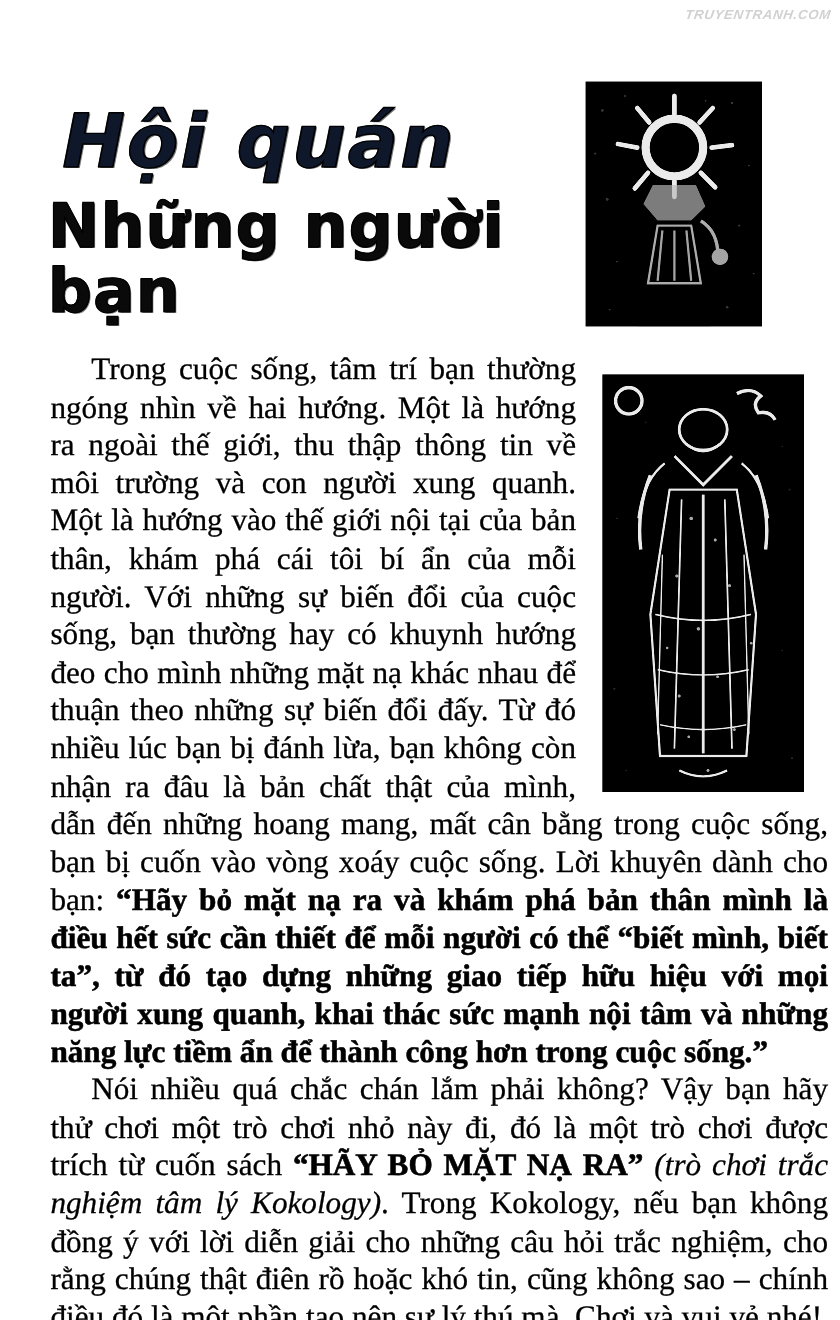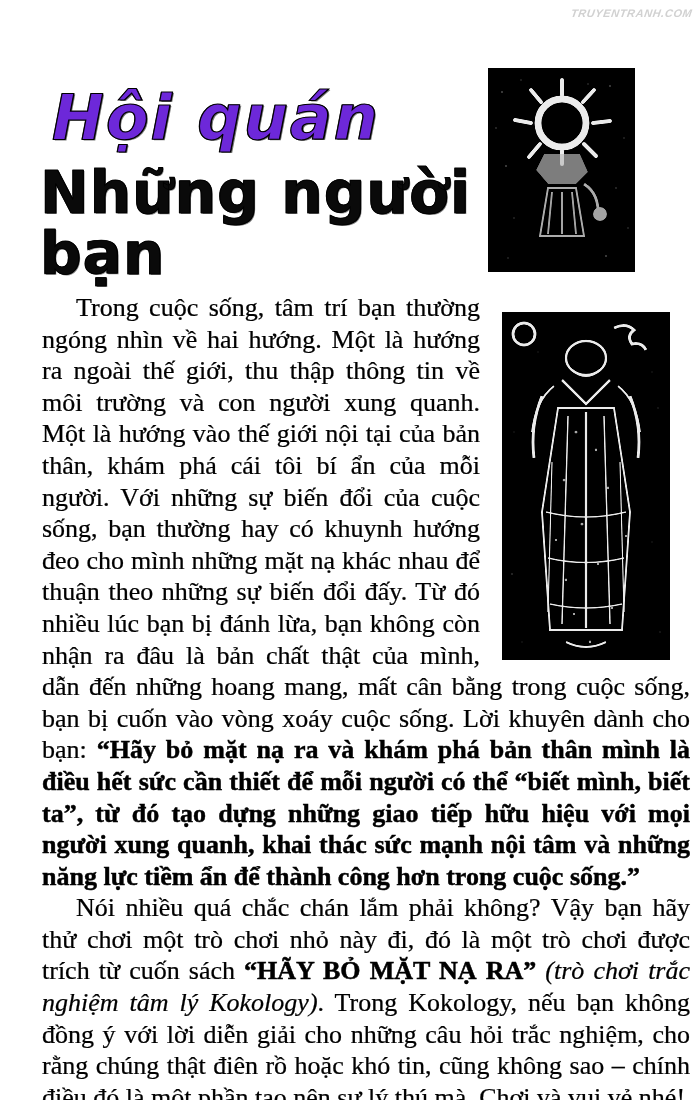--- a/index.html
+++ b/index.html
@@ -44,33 +44,33 @@
   }
   .title-main {
     margin: 0;
     padding: 0 0 0 52px;
     font-family: "DejaVu Sans", sans-serif;
     font-style: italic;
     font-weight: 700;
     font-size: 62px;
     line-height: 1.02;
     letter-spacing: 2px;
-    color: #6d28d9;
+    color: #0f172a;
     -webkit-text-stroke: 1.1px #000;
     text-shadow:
        0.8px 0 0 #000,
       -0.7px 0.4px 0 #1a1a1a,
        1.6px 0.8px 0 rgba(0,0,0,.55);
   }
   .title-sub {
     margin: 14px 0 0 0;
     padding: 0 0 0 40px;
     font-family: "DejaVu Sans", sans-serif;
     font-weight: 700;
-    font-size: 58px;
+    font-size: 51px;
     line-height: 1.05;
     letter-spacing: 1.2px;
     color: #0a0a0a;
     -webkit-text-stroke: 0.9px #000;
     text-shadow:
        0.7px 0 0 #000,
       -0.6px 0.35px 0 #1a1a1a,
        1.3px 0.7px 0 rgba(0,0,0,.5);
   }
 

